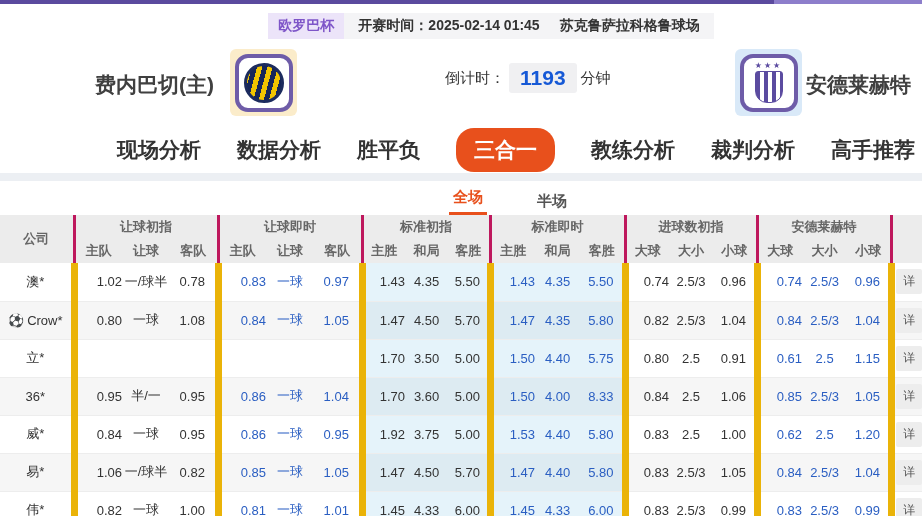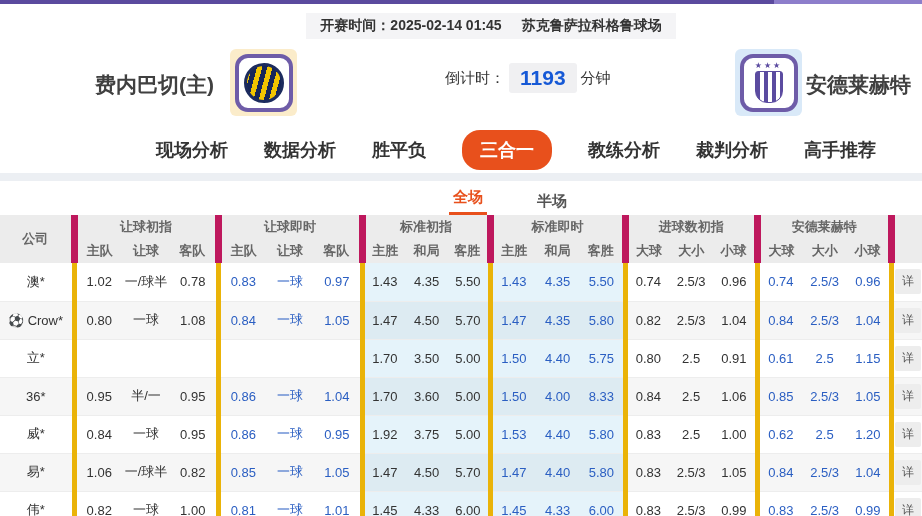--- a/index.html
+++ b/index.html
@@ -36,51 +36,52 @@
     background:repeating-linear-gradient(90deg,#5b4ba0 0 4px,#fff 4px 8px); }
 
   .countdown { position:absolute; left:445px; top:24px; display:flex; align-items:center;
     gap:4px; font-size:15px; color:#333; }
   .countdown-value { background:#f0f0f2; color:#1659d6; font-size:21px; font-weight:bold;
     padding:3px 11px; border-radius:3px; }
 
   
   .nav-bar { position:relative; left:55px; height:46px; display:flex; align-items:center;
     justify-content:center; gap:36px; }
-  .nav-tab { font-size:18px; font-weight:bold; color:#333; cursor:pointer; white-space:nowrap; }
+  .nav-tab { font-size:21px; font-weight:bold; color:#333; cursor:pointer; white-space:nowrap; }
   .nav-tab.active { background:#e8501c; color:#fff; padding:8px 18px; border-radius:18px; }
   .band { height:8px; background:#eceff3; }
 
   
   .subtab-row { height:34px; display:flex; justify-content:center; align-items:flex-end;
     gap:46px; position:relative; left:49px; }
   .subtab { font-size:15px; font-weight:bold; color:#555; padding:6px 4px 4px; cursor:pointer; }
   .subtab.active { color:#e8501c; border-bottom:3px solid #e8501c; padding-bottom:5px; }
 
   
   table.odds { width:922px; border-collapse:collapse; table-layout:fixed; }
   thead th { background:#ececec; color:#666; font-size:13px; font-weight:bold;
     height:24px; text-align:center; font-weight:600; }
-  th.gs { border-left:7px solid #be185d; }
+  th.gs { border-left:3px solid #be185d; }
   tbody td { height:38px; text-align:center; font-size:13px; color:#333;
     border-bottom:1px solid #ededed; white-space:nowrap; }
   tbody tr:nth-child(even) { background:#f6f6f6; }
-  td.gs { border-left:5px solid #eab308; }
+  td.gs { border-left:7px solid #eab308;text-align:right; }
   td.cyan { background:rgba(96,182,226,0.16); }
   td.live { color:#2a5ec2; }
   .ball-icon { font-size:13px; margin-right:3px; color:#444; }
   .detail-btn { display:inline-block; background:#ededed; color:#555; font-size:12px;
     padding:4px 7px; border-radius:2px; cursor:pointer; }
 </style>
 </head>
 <body>
 
 <div class="topbar"></div>
 
 <div class="kickoff-row">
+  <span class="league-badge">欧罗巴杯</span>
   <span class="kickoff-info">
     <span><span>开赛时间：</span><span>2025-02-14 01:45</span></span>
     <span>苏克鲁萨拉科格鲁球场</span>
   </span>
 </div>
 
 <div class="teams-row">
   <div class="team-name home">费内巴切(主)</div>
   <div class="logo-box home">
     <div class="logo-frame">

